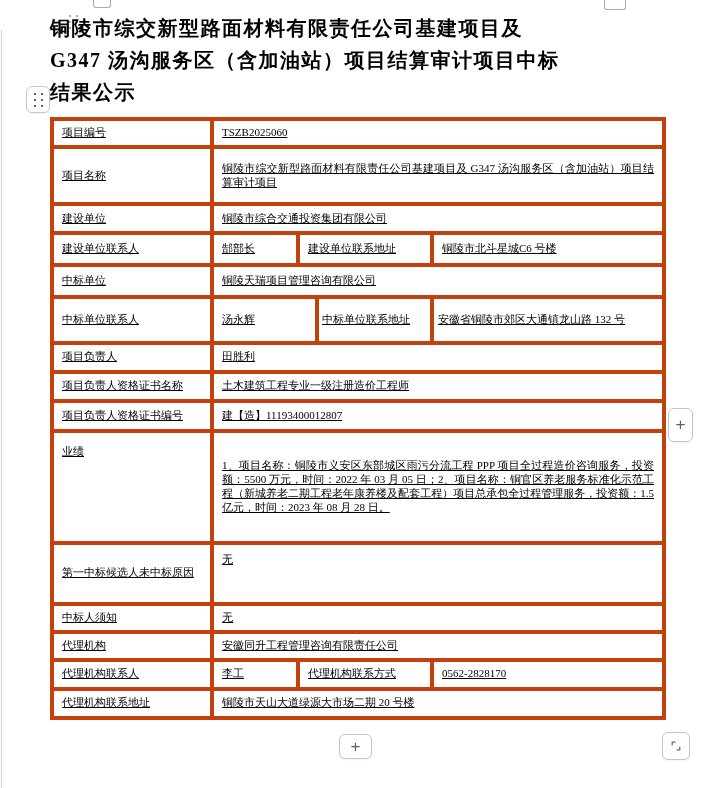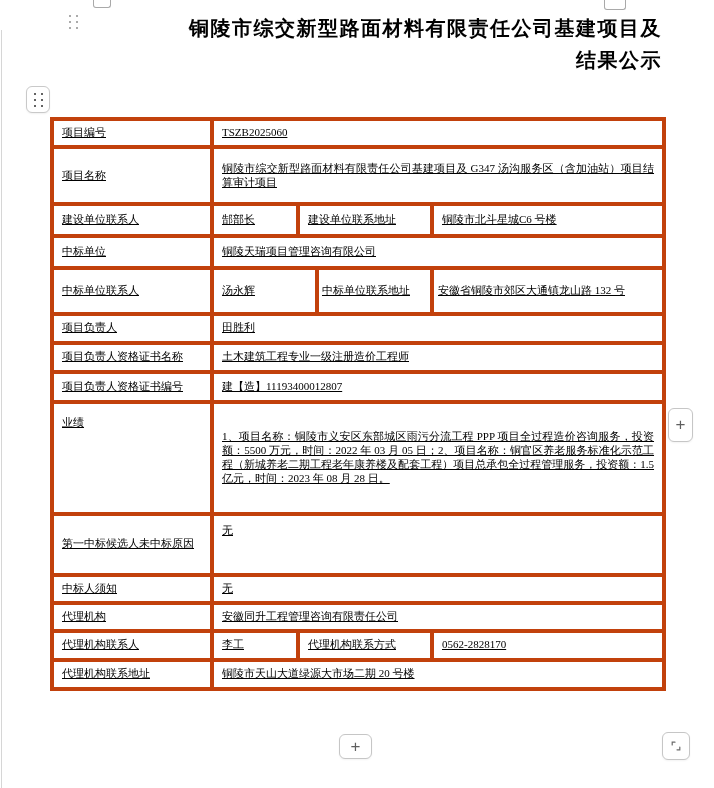--- a/index.html
+++ b/index.html
@@ -18,21 +18,21 @@
   .dots6 i{width:2px;height:2px;border-radius:50%;display:block;}
   .drag-dots{position:absolute;left:69px;top:15px;}
   .drag-dots i{background:#8f8f8f;}
   .grid-btn{
     position:absolute;left:26px;top:86px;width:22px;height:25px;background:#fff;
     border:1px solid #c9c9c9;border-radius:6px;box-shadow:0 1px 2px rgba(0,0,0,.06);
     display:flex;align-items:center;justify-content:center;cursor:pointer;
   }
   .grid-btn .dots6 i{background:#2f2f2f;}
   
-  .title{position:absolute;left:50px;top:12px;width:612px;text-align:right;
+  .title{position:absolute;left:50px;top:12px;width:612px;text-align:left;
     font-size:20px;font-weight:bold;line-height:32px;letter-spacing:1.5px;}
   
   table.doc{position:absolute;left:50px;top:117px;width:612px;border-collapse:collapse;table-layout:fixed;}
   table.doc td{border:4px solid #c2410c;font-size:11px;line-height:1.25;padding:2px 8px;vertical-align:middle;word-break:break-all;text-decoration:underline;}
   td.lbl{}
   td.wrap2{line-height:29px;text-align:justify;}
   td.perf{line-height:29px;text-align:justify;}
   td.lblwrap{line-height:29px;text-align:justify;padding-right:4px;}
   
   .pill{position:absolute;background:#fff;border:1px solid #c6c6c6;border-radius:6px;
@@ -67,39 +67,44 @@
         <i></i>
         <i></i>
         <i></i>
         <i></i>
         <i></i>
     </span>
   </div>
 
   <div class="title">
     <div>铜陵市综交新型路面材料有限责任公司基建项目及</div>
+    <div>G347 汤沟服务区（含加油站）项目结算审计项目中标</div>
     <div>结果公示</div>
   </div>
 
   <table class="doc">
     <colgroup>
         <col style="width:160px">
         <col style="width:86px">
         <col style="width:19px">
         <col style="width:115px">
         <col style="width:232px">
       </colgroup>
     <tbody>
         <tr style="height:28px">
       <td class="lbl">项目编号</td>
       <td colspan="4">TSZB2025060</td>
     </tr>
     <tr style="height:57px">
       <td class="lbl">项目名称</td>
       <td colspan="4" class="wrap2">铜陵市综交新型路面材料有限责任公司基建项目及 G347 汤沟服务区（含加油站）项目结算审计项目</td>
+    </tr>
+    <tr style="height:29px">
+      <td class="lbl">建设单位</td>
+      <td colspan="4">铜陵市综合交通投资集团有限公司</td>
     </tr>
     <tr style="height:32px">
       <td class="lbl">建设单位联系人</td>
       <td>郜部长</td>
       <td colspan="2">建设单位联系地址</td>
       <td>铜陵市北斗星城C6 号楼</td>
     </tr>
     <tr style="height:32px">
       <td class="lbl">中标单位</td>
       <td colspan="4">铜陵天瑞项目管理咨询有限公司</td>

